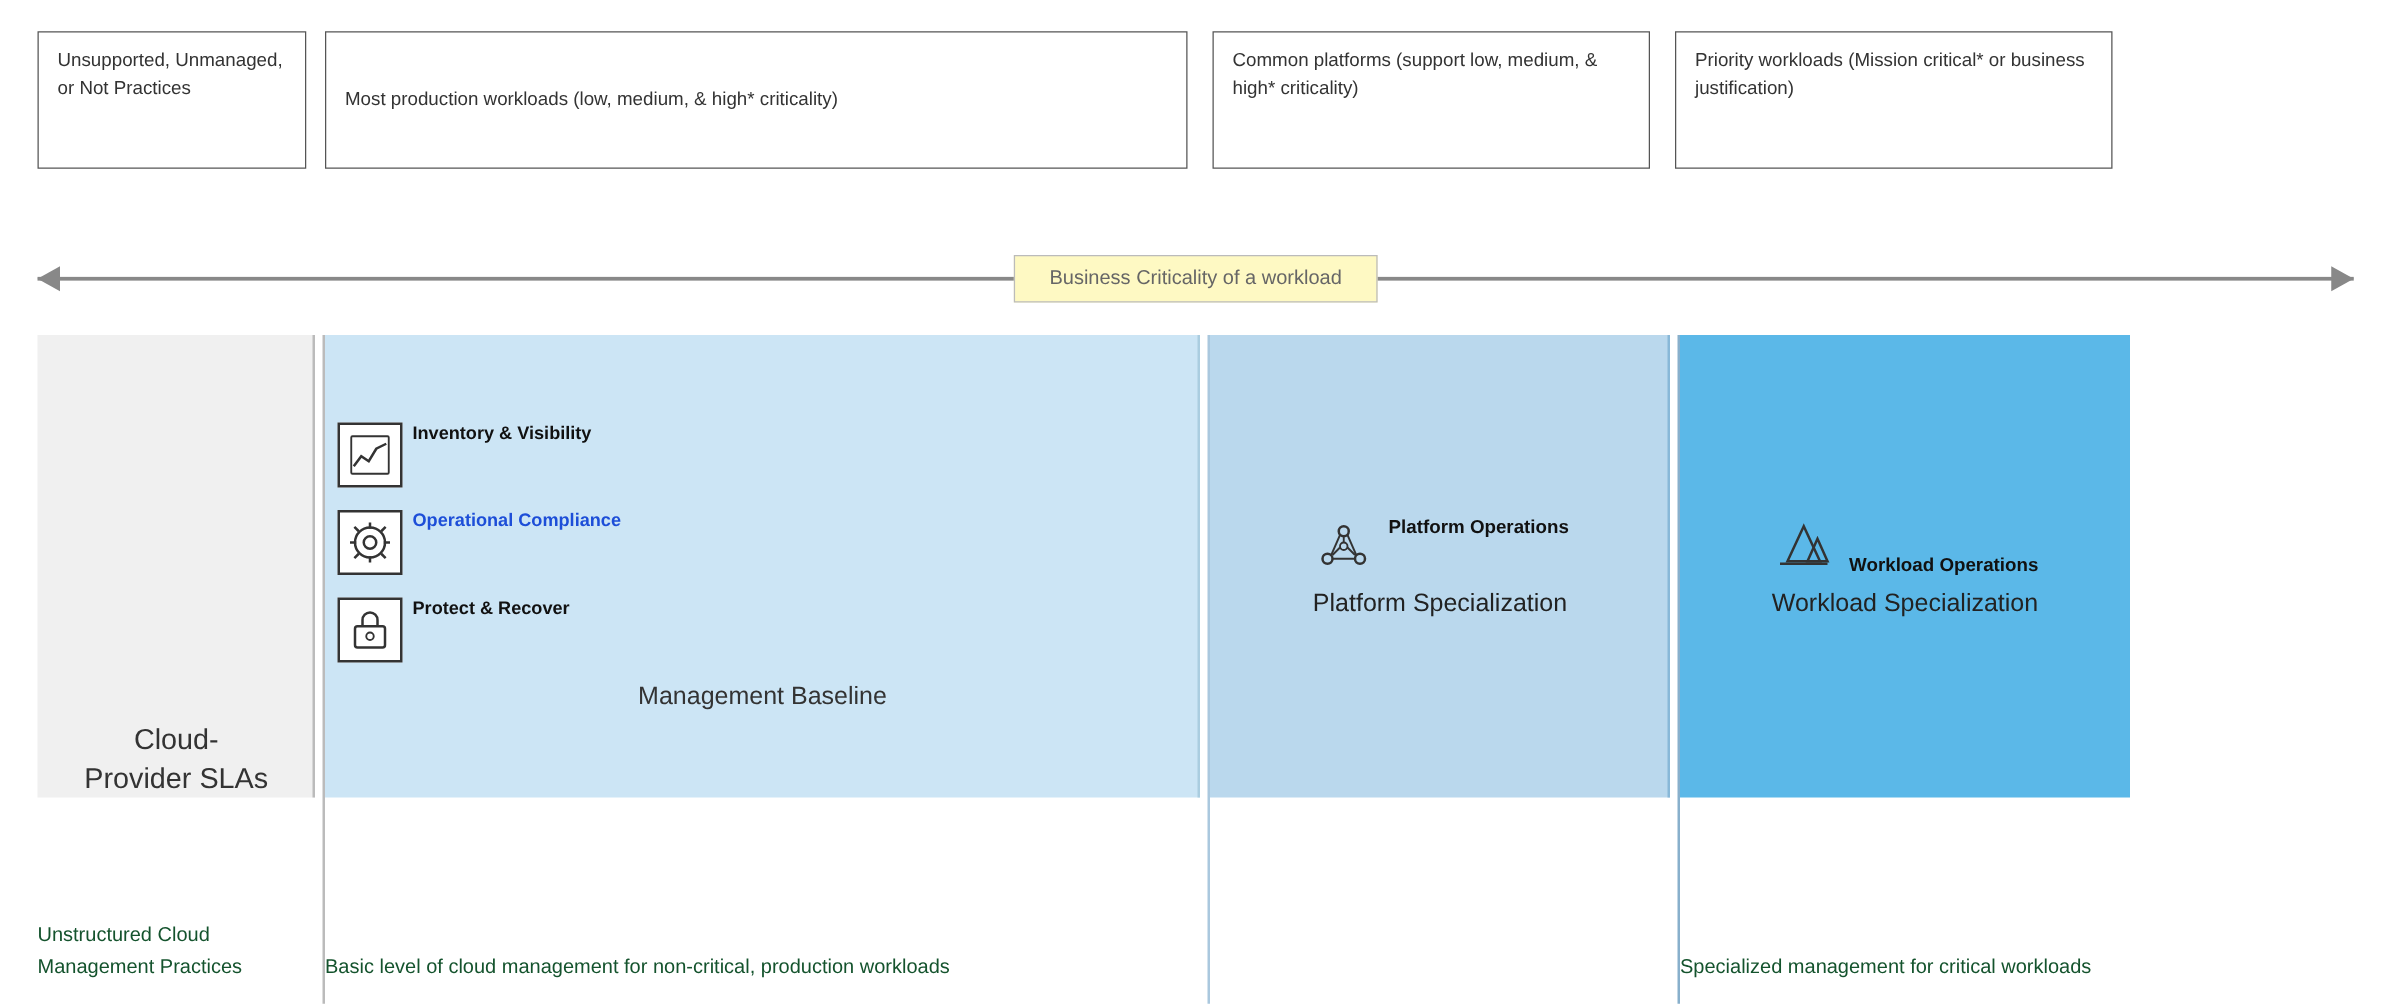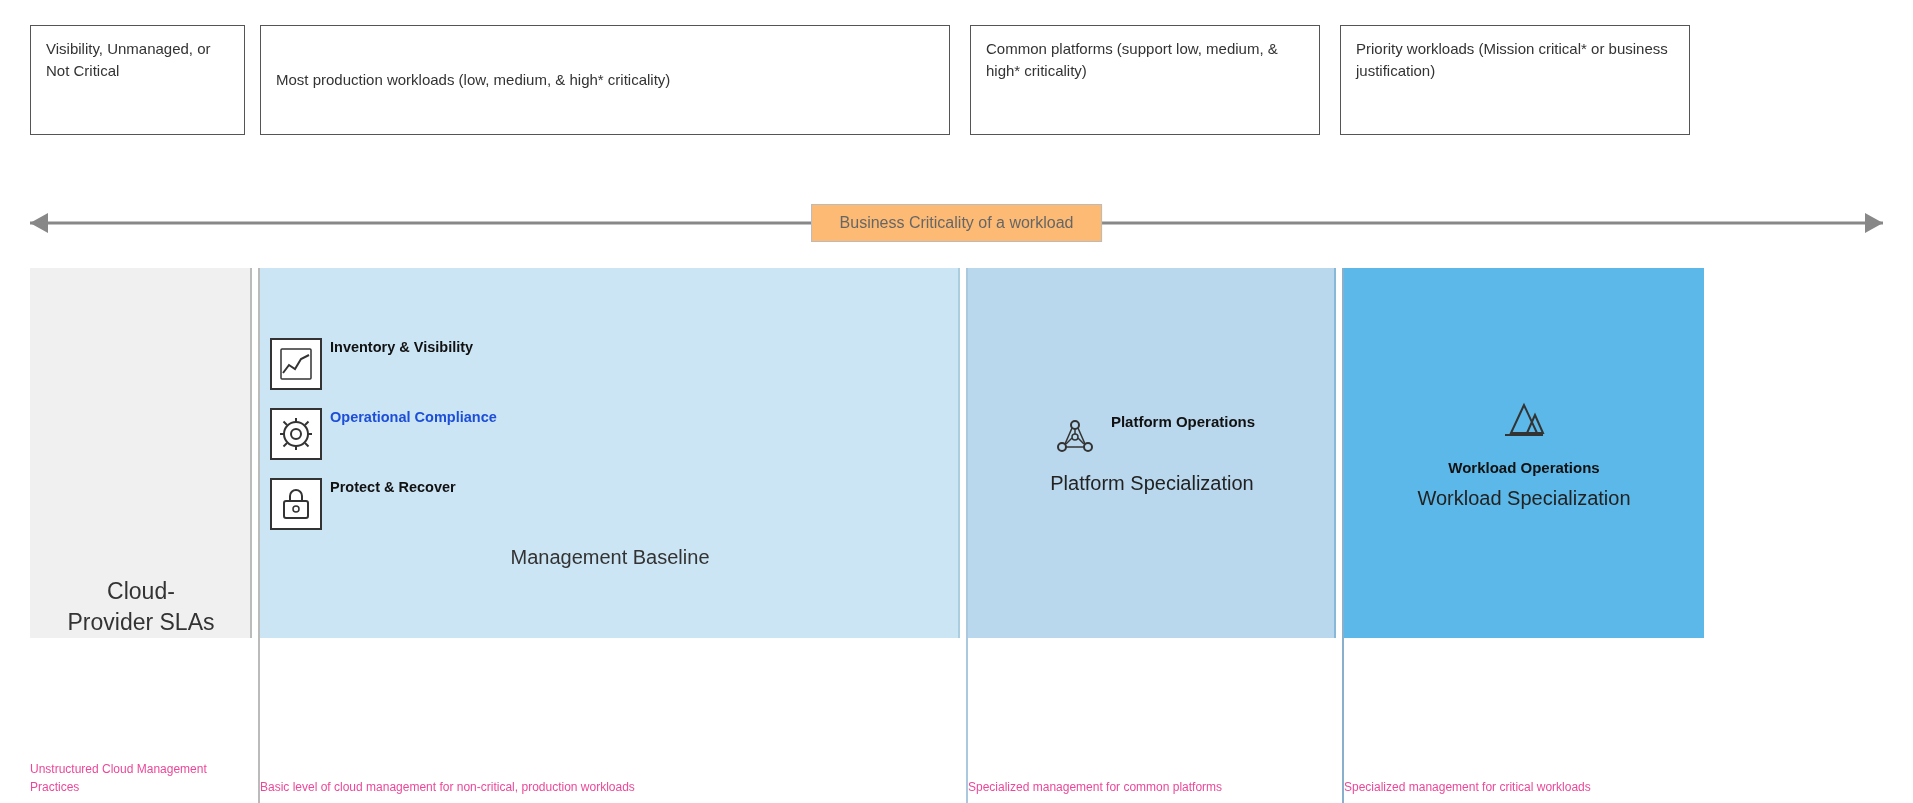--- a/index.html
+++ b/index.html
@@ -40,33 +40,33 @@
       left: 30px;
       right: 30px;
       height: 55px;
       display: flex;
       align-items: center;
     }
 
     
     .btext {
       position: absolute;
-      bottom: 6px;
-      font-size: 12px;
-      color: #ec4899;
+      bottom: 16px;
+      font-size: 16px;
+      color: #14532d;
       line-height: 1.55;
     }
   </style>
 </head>
 <body>
 
 <div class="diagram">
 
   <div class="tbox" style="left:30px; top:25px; width:215px; min-height:110px;">
-    <span>Visibility, Unmanaged, or Not Critical</span>
+    <span>Unsupported, Unmanaged, or Not Practices</span>
   </div>
 
   <div class="tbox" style="left:260px; top:25px; width:690px; min-height:110px; display:flex; align-items:center;">
     <span>Most production workloads (low, medium, &amp; high* criticality)</span>
   </div>
 
   <div class="tbox" style="left:970px; top:25px; width:350px; min-height:110px;">
     <span>Common platforms (support low, medium, &amp; high* criticality)</span>
   </div>
 
@@ -75,21 +75,21 @@
   </div>
 
   <div class="arrow-section">
 
     <div style="position:absolute;left:0;right:0;top:50%;height:3px;background:#888;transform:translateY(-50%);"></div>
 
     <div style="position:absolute;left:0;top:50%;transform:translateY(-50%);width:0;height:0;border-top:10px solid transparent;border-bottom:10px solid transparent;border-right:18px solid #888;"></div>
 
     <div style="position:absolute;right:0;top:50%;transform:translateY(-50%);width:0;height:0;border-top:10px solid transparent;border-bottom:10px solid transparent;border-left:18px solid #888;"></div>
 
-    <div style="position:absolute;left:50%;transform:translateX(-50%);background:#fdba74;border:1.5px solid #bbb;padding:9px 28px;font-size:16px;color:#666;white-space:nowrap;z-index:2;">
+    <div style="position:absolute;left:50%;transform:translateX(-50%);background:#fef9c3;border:1.5px solid #bbb;padding:9px 28px;font-size:16px;color:#666;white-space:nowrap;z-index:2;">
       <span>Business Criticality of a workload</span>
     </div>
   </div>
 
   <div style="position:absolute;left:30px;top:268px;width:222px;bottom:165px;background:#f0f0f0;border-right:2px solid #bbb;">
   </div>
 
   <div style="position:absolute;left:260px;top:268px;width:700px;bottom:165px;background:#cce5f5;border-right:2px solid #aacde0;">
   </div>
 
@@ -184,21 +184,21 @@
       </div>
     </div>
 
     <div style="font-size:20px;color:#222;text-align:center;">
       <span>Platform Specialization</span>
     </div>
   </div>
 
   <div style="position:absolute;left:1344px;top:268px;width:360px;bottom:165px;display:flex;flex-direction:column;align-items:center;justify-content:center;padding:10px;">
 
-    <div style="display:flex;flex-direction:column;align-items:center;gap:10px;margin-bottom:8px;">
+    <div style="display:flex;flex-direction:row;align-items:flex-end;gap:10px;margin-bottom:8px;">
 
       <div style="width:52px;height:52px;display:flex;align-items:center;justify-content:center;flex-shrink:0;">
         <svg width="46" height="46" viewBox="0 0 46 46" fill="none">
           <polygon points="23,6 10,34 36,34" stroke="#333" stroke-width="2" fill="none"></polygon>
           <polygon points="34,16 26,34 42,34" stroke="#333" stroke-width="2" fill="none"></polygon>
           <line x1="4" y1="36" x2="42" y2="36" stroke="#333" stroke-width="2"></line>
         </svg>
       </div>
       <div style="font-size:15px;font-weight:700;color:#111;line-height:1.35;">
         <span>Workload Operations</span>
@@ -211,23 +211,20 @@
   </div>
 
   <div class="btext" style="left:30px;width:222px;">
     <span>Unstructured Cloud Management Practices</span>
   </div>
 
   <div class="btext" style="left:260px;width:700px;">
     <span>Basic level of cloud management for non-critical, production workloads</span>
   </div>
 
-  <div class="btext" style="left:968px;width:368px;">
-    <span>Specialized management for common platforms</span>
-  </div>
 
   <div class="btext" style="left:1344px;width:360px;">
     <span>Specialized management for critical workloads</span>
   </div>
 
   <div style="position:absolute;left:258px;top:25px;width:2px;top:268px;bottom:0;background:#bbb;"></div>
   <div style="position:absolute;left:966px;top:268px;width:2px;bottom:0;background:#aac8de;"></div>
   <div style="position:absolute;left:1342px;top:268px;width:2px;bottom:0;background:#88b0cc;"></div>
 
 </div>

